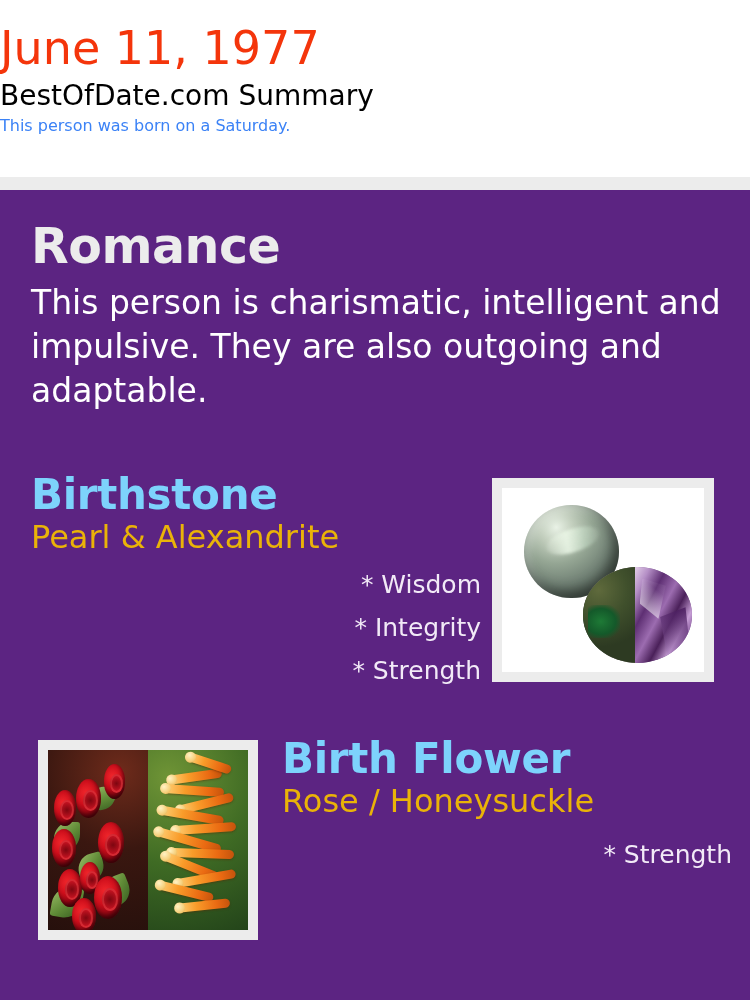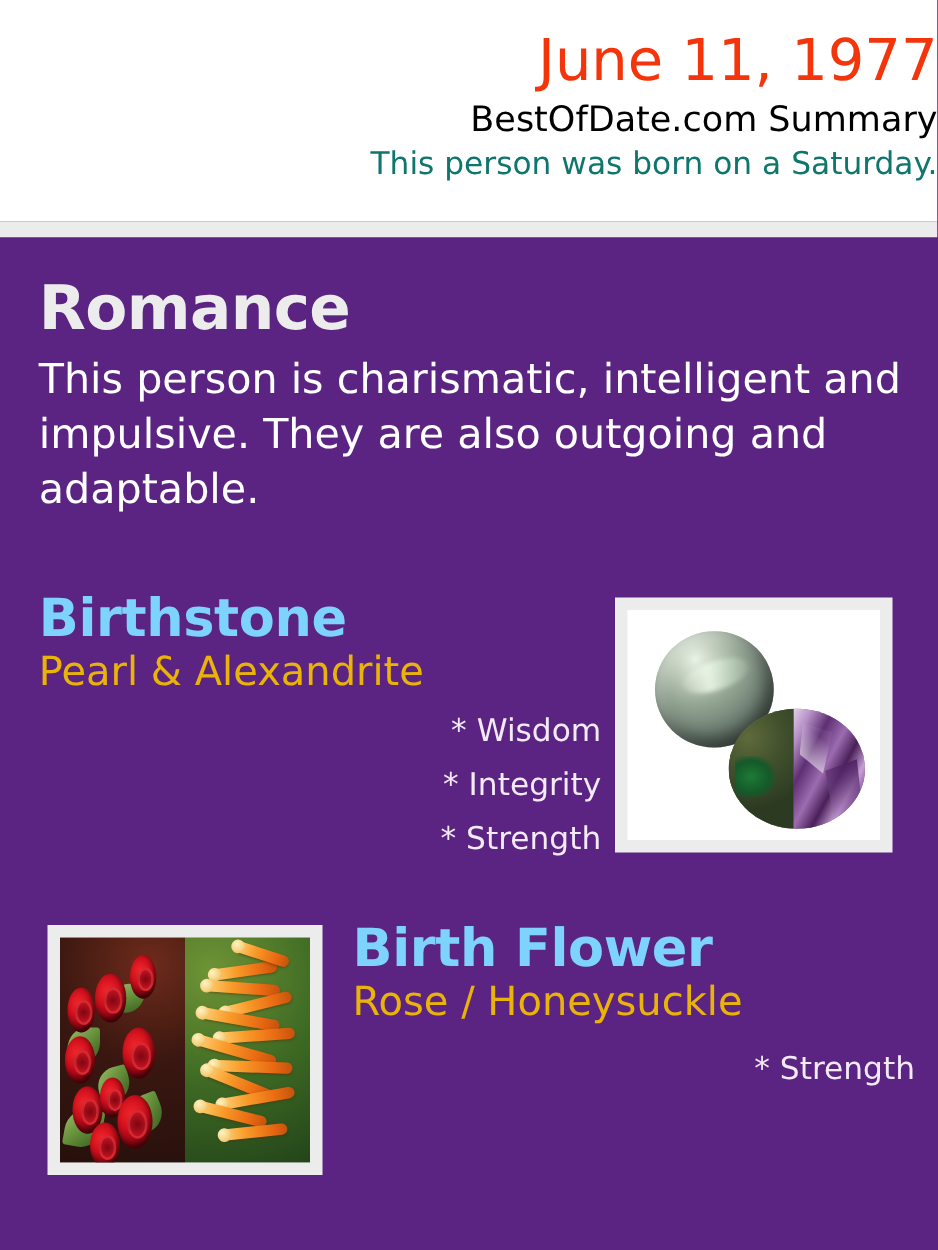--- a/index.html
+++ b/index.html
@@ -21,21 +21,21 @@
   }
 
   
   .header {
     position: absolute;
     left: 0;
     top: 0;
     width: 750px;
     height: 177px;
     background: #ffffff;
-    text-align: right;
+    text-align: left;
     box-sizing: border-box;
   }
   .header-date {
     margin: 0;
     padding-top: 24px;
     font-size: 46px;
     font-weight: 400;
     line-height: 1.05;
     color: #f4350b;
     letter-spacing: 0px;
@@ -45,24 +45,24 @@
     margin: 0;
     padding-top: 9px;
     font-size: 28px;
     font-weight: 400;
     line-height: 1.05;
     color: #000000;
   }
   .header-note {
     margin: 0;
     padding-top: 7px;
-    font-size: 25px;
+    font-size: 16px;
     font-weight: 400;
     line-height: 1.05;
-    color: #0f766e;
+    color: #3b82f6;
   }
   .divider-band {
     position: absolute;
     left: 0;
     top: 177px;
     width: 750px;
     height: 13px;
     background: #ececec;
   }
 

